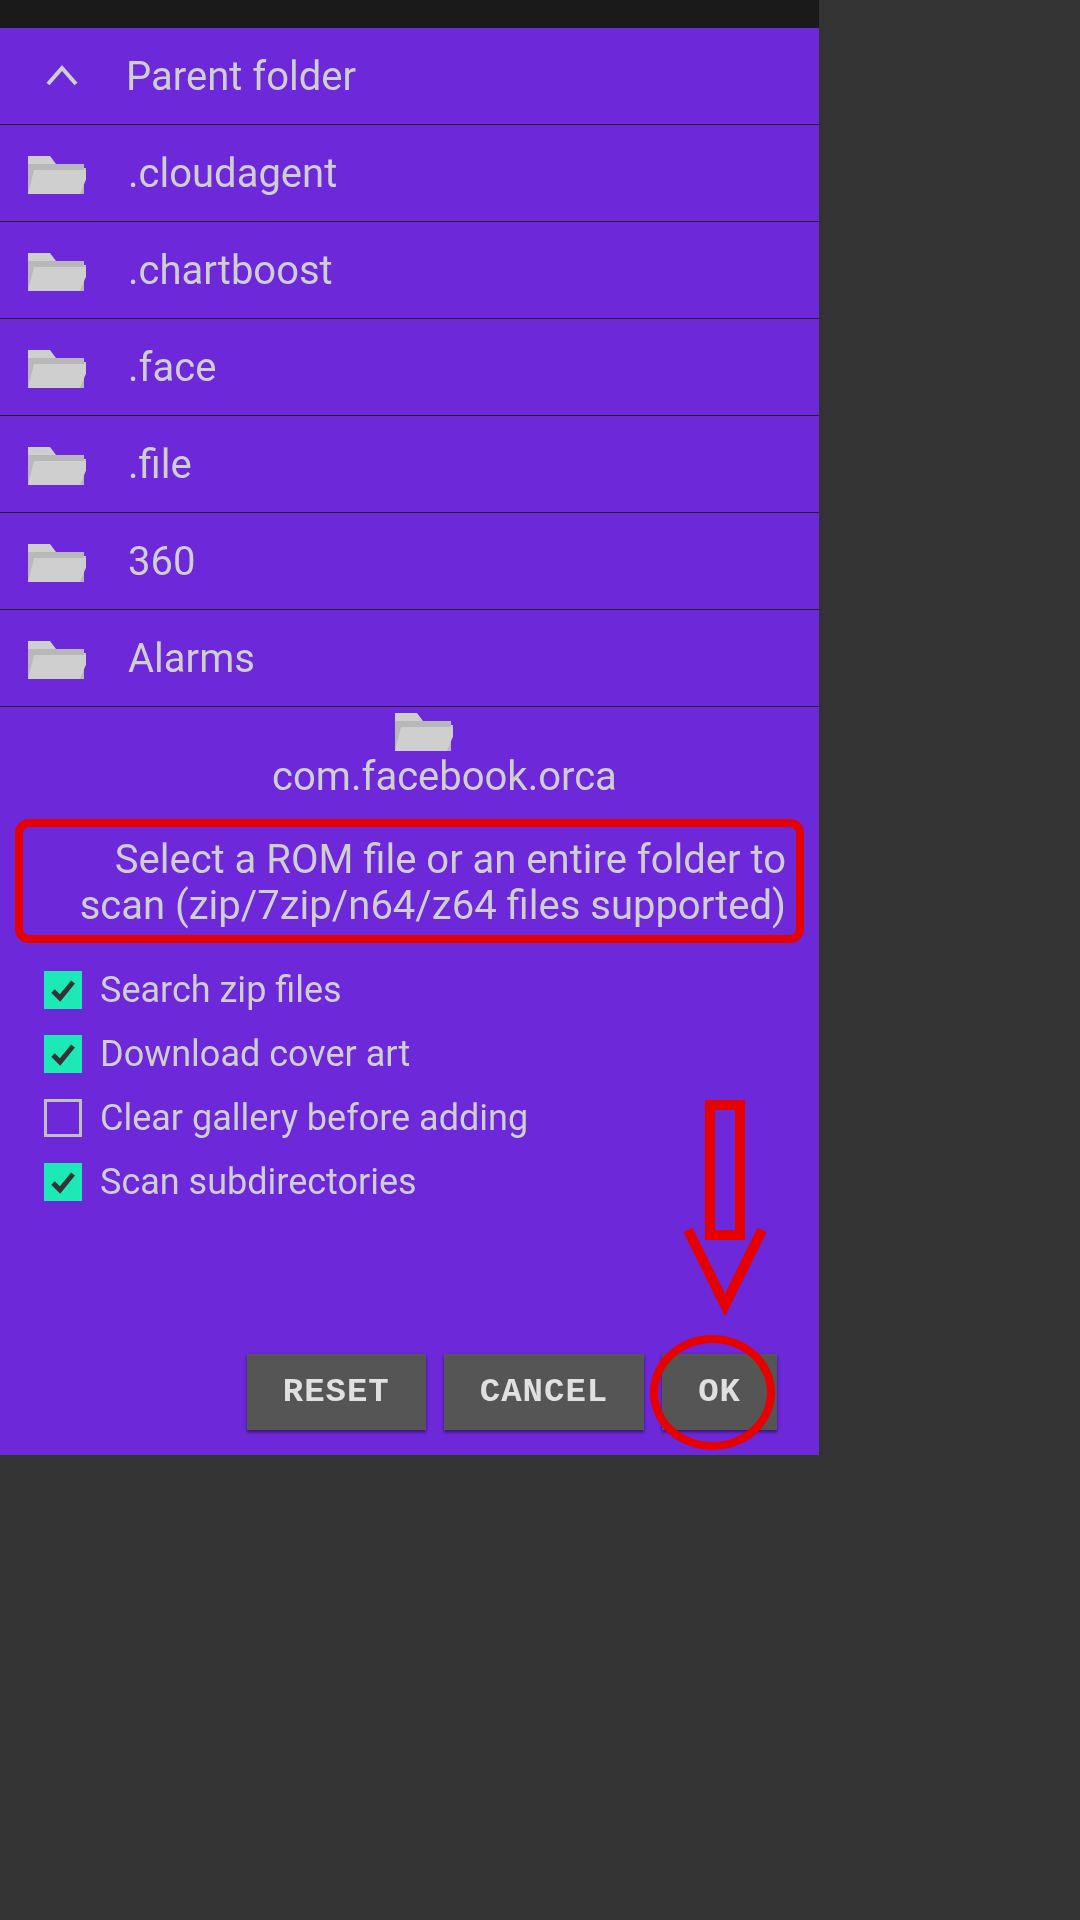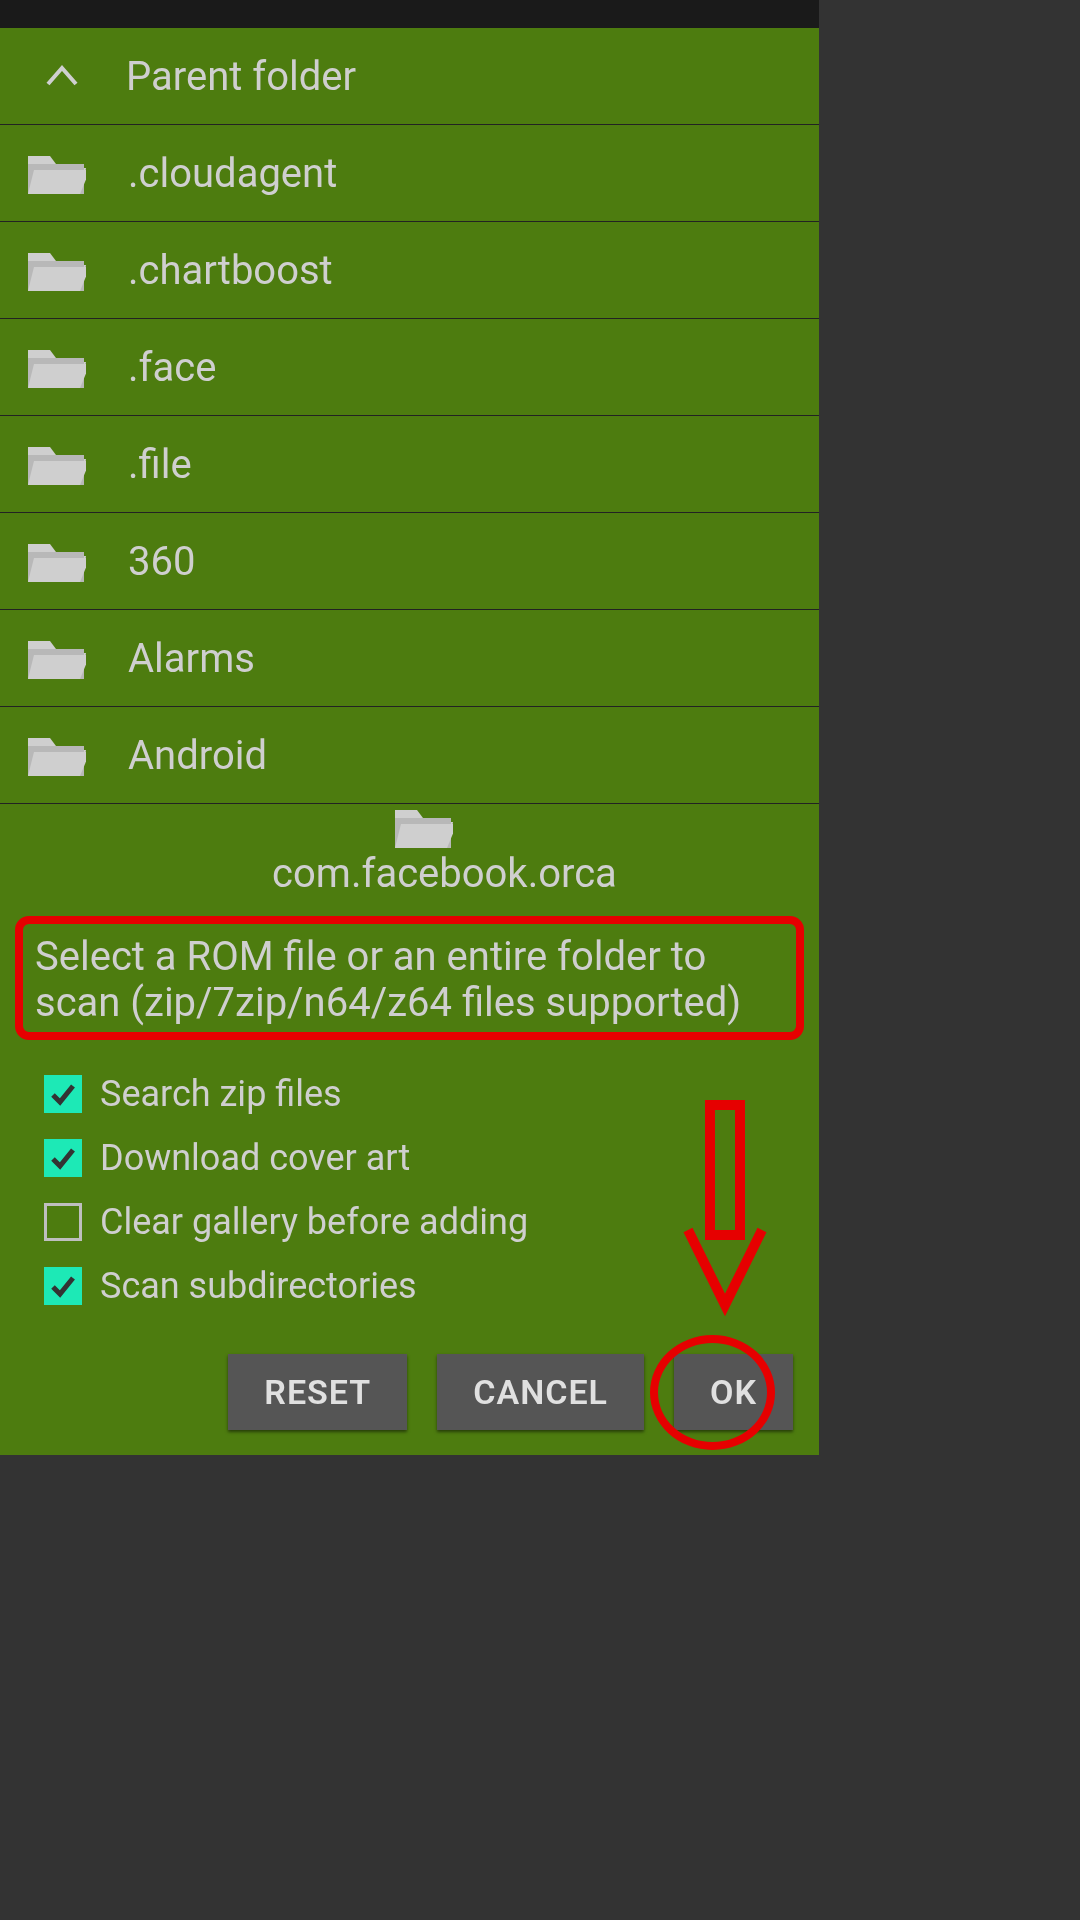--- a/index.html
+++ b/index.html
@@ -6,21 +6,21 @@
   html, body {
     width: 1080px;
     height: 1920px;
     background: #333333;
     font-family: Roboto, Arial, sans-serif;
     overflow: hidden;
   }
   .screen {
     width: 819px;
     height: 1455px;
-    background: #4d7c0f;
+    background: #6d28d9;
     position: relative;
   }
   
   .statusbar { height: 28px; background: #1a1a1a; }
 
   .row {
     display: flex;
     align-items: center;
     height: 97px;
     padding-left: 28px;
@@ -40,24 +40,25 @@
     margin-left: 12px;
     display:flex; align-items:center; justify-content:center;
   }
   .chevron-up svg { width: 40px; height: 40px; stroke:#cfcfcf; stroke-width:4; fill:none; }
 
   
   .folder-icon { width: 58px; height: 46px; }
   .folder-icon svg { width:58px; height:46px; fill:#cfcfcf; }
 
   .instruction-wrap {
-    margin: 15px 15px 10px 15px;
+    margin: 15px 15px 3px 15px;
     border: 8px solid #e60000;
     border-radius: 14px;
-    padding: 10px 10px 6px 12px;
+    padding: 10px 10px 6px 18px;
+    text-align: right;
   }
   .instruction-text {
     color: #cfcfcf;
     font-size: 40px;
     line-height: 1.15;
   }
 
   .options {
     padding: 12px 0 0 44px;
   }
@@ -79,26 +80,27 @@
   .big-arrow {
     position:absolute;
     left: 680px; top: 1100px;
     width: 90px; height: 220px;
   }
   .big-arrow svg { width:90px; height:220px; fill:none; stroke:#e60000; stroke-width:10; }
 
   
   .footer {
     position:absolute;
-    left:0; right:0;
+    left:0; right:16px;
     bottom: 25px;
     display:flex;
     justify-content:flex-end;
-    gap: 30px;
+    gap: 18px;
     padding-right: 26px;
+    font-family: Liberation Mono, monospace;
   }
   .btn {
     background:#555;
     color:#e0e0e0;
     font-size: 34px;
     font-weight: 600;
     letter-spacing: 1px;
     height:76px;
     padding: 0 36px;
     display:flex;
@@ -206,31 +208,20 @@
       </div>
       <div class="row">
         <span class="folder-icon"><svg viewBox="0 0 58 46">
             <path d="M0 8 L0 44 L54 44 L58 18 L12 18 L8 8 Z" fill="#cfcfcf"></path>
             <path d="M0 8 L22 8 L28 16 L56 16 L56 18 L12 18 Z" fill="#bfbfbf"></path>
             <path d="M0 8 L22 8 L28 14 L54 14 L54 44 L0 44 Z" fill="none"></path>
             <polygon points="0,6 22,6 28,14 0,14" fill="#cfcfcf"></polygon>
             <polygon points="0,14 56,14 56,44 0,44" fill="#b8b8b8"></polygon>
             <polygon points="6,20 62,20 52,44 0,44" fill="#cfcfcf"></polygon>
           </svg></span>
-        <span class="row-label">Android</span>
-      </div>
-      <div class="row">
-        <span class="folder-icon"><svg viewBox="0 0 58 46">
-            <path d="M0 8 L0 44 L54 44 L58 18 L12 18 L8 8 Z" fill="#cfcfcf"></path>
-            <path d="M0 8 L22 8 L28 16 L56 16 L56 18 L12 18 Z" fill="#bfbfbf"></path>
-            <path d="M0 8 L22 8 L28 14 L54 14 L54 44 L0 44 Z" fill="none"></path>
-            <polygon points="0,6 22,6 28,14 0,14" fill="#cfcfcf"></polygon>
-            <polygon points="0,14 56,14 56,44 0,44" fill="#b8b8b8"></polygon>
-            <polygon points="6,20 62,20 52,44 0,44" fill="#cfcfcf"></polygon>
-          </svg></span>
         <span class="row-label">com.facebook.orca</span>
       </div>
     </div>
 
   <div class="instruction-wrap">
     <div class="instruction-text">Select a ROM file or an entire folder to scan (zip/7zip/n64/z64 files supported)</div>
   </div>
 
   <div class="options" id="options">
       <div class="opt">

